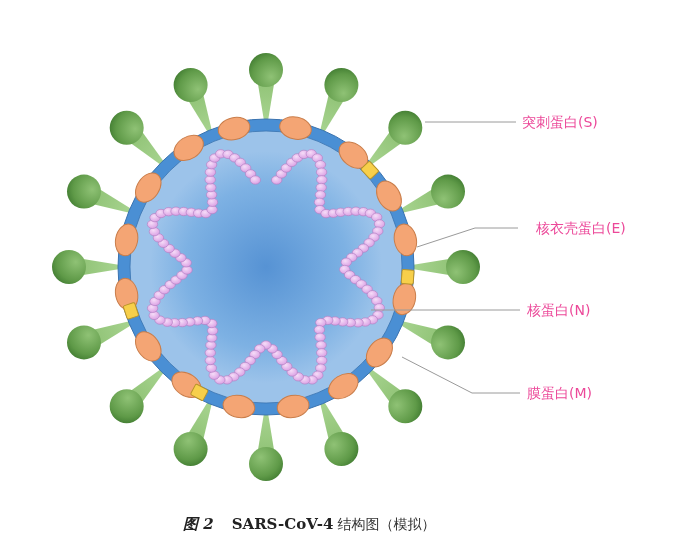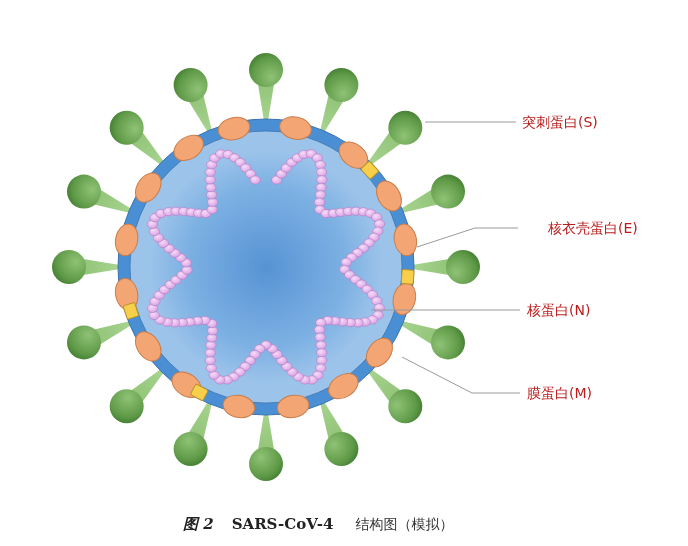--- a/index.html
+++ b/index.html
@@ -1,28 +1,28 @@
 <!DOCTYPE html>
 <html><head>
 <meta charset="utf-8">
 <style>
   html, body { margin: 0; padding: 0; background: #ffffff; }
   body { width: 688px; height: 546px; position: relative; overflow: hidden; font-family: "DejaVu Sans", sans-serif; }
   #figure { position: absolute; left: 0; top: 0; width: 688px; height: 546px; }
   .label {
     position: absolute; font-family: "DejaVu Sans", sans-serif; font-size: 14px;
-    color: #b91c1c; white-space: nowrap; line-height: 16px;
+    color: #ec4899; white-space: nowrap; line-height: 16px;
   }
   .caption {
     position: absolute; left: 183px; top: 515px; font-size: 15px; color: #222;
     font-family: "DejaVu Serif", serif; white-space: nowrap;
   }
   .caption .fig-num { font-weight: bold; font-style: italic; }
   .caption .virus-name { font-weight: bold; margin-left: 18px; }
-  .caption .desc { margin-left: 22px; font-family: "DejaVu Sans", sans-serif; font-size: 14px; color: #333; }
+  .caption .desc { margin-left: 4px; font-family: "DejaVu Sans", sans-serif; font-size: 14px; color: #333; }
 </style>
 </head>
 <body>
 
 <svg id="figure" width="688" height="546" viewBox="0 0 688 546" xmlns="http://www.w3.org/2000/svg">
   <defs>
     <radialGradient id="spikeGrad" cx="0.65" cy="0.7" r="0.8">
       <stop offset="0%" stop-color="#8fc275"></stop>
       <stop offset="70%" stop-color="#5f9a48"></stop>
       <stop offset="100%" stop-color="#3f7a30"></stop>
@@ -267,19 +267,19 @@
     </g>
   <g id="leaders">
       <polyline points="425,122 516,122" fill="none" stroke="#9a9a9a" stroke-width="1"></polyline>
       <polyline points="417,247 475,228 518,228" fill="none" stroke="#9a9a9a" stroke-width="1"></polyline>
       <polyline points="371,310 520,310" fill="none" stroke="#9a9a9a" stroke-width="1"></polyline>
       <polyline points="402,357 472,393 520,393" fill="none" stroke="#9a9a9a" stroke-width="1"></polyline>
     </g>
 </svg>
 
 <div class="label" style="left:522px; top:114px;">突刺蛋白(S)</div>
-<div class="label" style="left:548px; top:220px;">核衣壳蛋白(E)</div>
+<div class="label" style="left:536px; top:220px;">核衣壳蛋白(E)</div>
 <div class="label" style="left:527px; top:302px;text-align:right;">核蛋白(N)</div>
 <div class="label" style="left:527px; top:385px;text-align:right;">膜蛋白(M)</div>
 
 <div class="caption">
   <span class="fig-num">图 2</span><span class="virus-name">SARS-CoV-4</span><span class="desc">结构图（模拟）</span>
 </div>
 
 </body></html>

